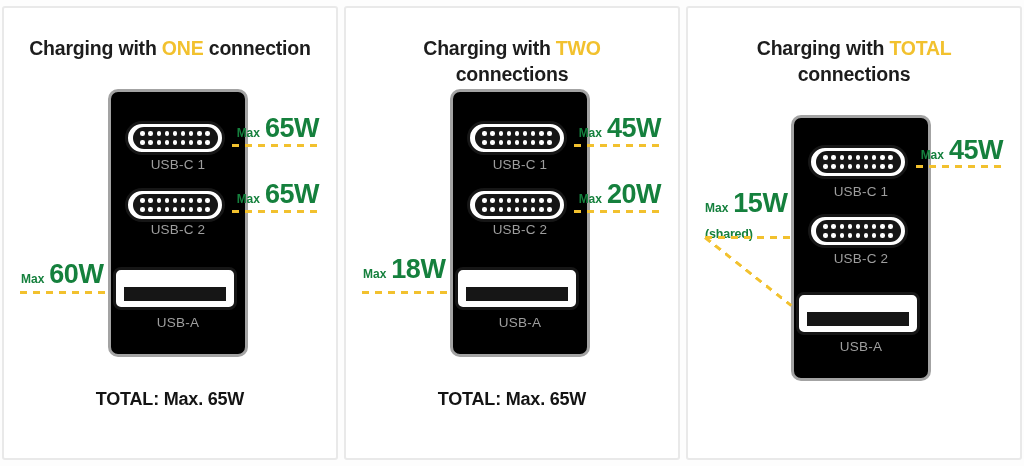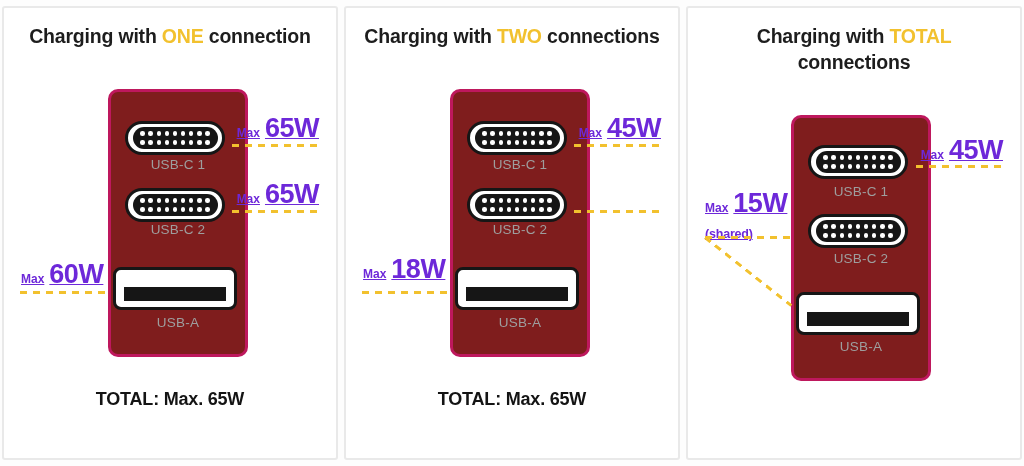--- a/index.html
+++ b/index.html
@@ -7,30 +7,30 @@
     position:relative; width:1024px; height:466px; overflow:hidden;
     background:#fdfdfd; color:#1d1d1d;
     font-family:"Liberation Sans","DejaVu Sans",sans-serif;
   }
   .panel {
     position:absolute; top:6px; width:336px; height:454px;
     background:#ffffff; border:2px solid #e9e9e9; border-radius:3px;
     box-sizing:border-box;
   }
   .title {
-    position:absolute; top:16px; left:8px; right:8px; margin:0;
+    position:absolute; top:16px; left:8px; right:8px; margin:12px;
     text-align:center; font-size:19.5px; line-height:1.32; font-weight:700;
     letter-spacing:-0.2px; color:#1d1d1d;
   }
   .title .hl { color:var(--accent,#F2C12E); }
   .title.narrow { left:38px; right:38px; }
 
   .device {
-    position:absolute; width:134px; height:262px; background:#7f1d1d;
-    border:3px solid #be185d; border-radius:10px;
+    position:absolute; width:134px; height:262px; background:#000000;
+    border:3px solid #a3a3a3; border-radius:10px;
   }
   .p12 .device { left:104px; top:81px; }
   .p3  .device { left:103px; top:107px; height:260px; }
 
   .usbc {
     position:absolute; left:14px; width:100px; height:34px;
     border:3px solid #161616; border-radius:17px; background:#fff;
     box-sizing:border-box; display:flex; align-items:center; justify-content:center;
   }
   .pins {
@@ -45,21 +45,21 @@
     position:absolute; left:0; right:0; text-align:center;
     font-size:13.5px; color:#9e9e9e; letter-spacing:0.2px;
   }
   .usba {
     position:absolute; left:2px; width:124px; height:43px;
     border:3px solid #161616; border-radius:8px; background:#fff;
     box-sizing:border-box;
   }
   .usba .bar { position:absolute; left:8px; right:8px; top:17px; height:14px; background:#161616; }
 
-  .watt { position:absolute; white-space:nowrap; color:#6d28d9; line-height:1;text-decoration:underline; }
+  .watt { position:absolute; white-space:nowrap; color:#15803d; line-height:1; }
   .watt .max { font-size:12px; font-weight:700; margin-right:5px; }
   .watt .big { font-size:27px; font-weight:600; letter-spacing:-0.5px; }
   .w-right { right:17px; text-align:right; }
   .w-left  { left:17px; text-align:left; }
   .w-left .note { display:block; font-size:12.5px; font-weight:700; margin-top:11px; letter-spacing:-0.2px; }
 
   .dashline {
     position:absolute; height:3px;
     background:repeating-linear-gradient(90deg, var(--accent,#F2C12E) 0 7px, transparent 7px 13px);
   }
@@ -197,20 +197,21 @@
       <div class="portlabel" style="top:130px">USB-C 2</div>
       <div class="usba" style="top:175px">
         <div class="bar"></div>
       </div>
       <div class="portlabel" style="top:223px">USB-A</div>
     </div>
 
     <div class="watt w-right" style="top:107px"><span class="max">Max</span><span class="big">45W</span></div>
     <div class="dashline" style="top:136px;left:228px;width:90px"></div>
 
+    <div class="watt w-right" style="top:173px"><span class="max">Max</span><span class="big">20W</span></div>
     <div class="dashline" style="top:202px;left:228px;width:90px"></div>
 
     <div class="watt w-left" style="top:248px"><span class="max">Max</span><span class="big">18W</span></div>
     <div class="dashline" style="top:283px;left:16px;width:88px"></div>
 
     <div class="total">TOTAL: Max. 65W</div>
   </section>
 
   <section class="panel p3" style="left:686px">
     <h2 class="title narrow"><span>Charging with </span><span class="hl">TOTAL</span><span> connections</span></h2>

